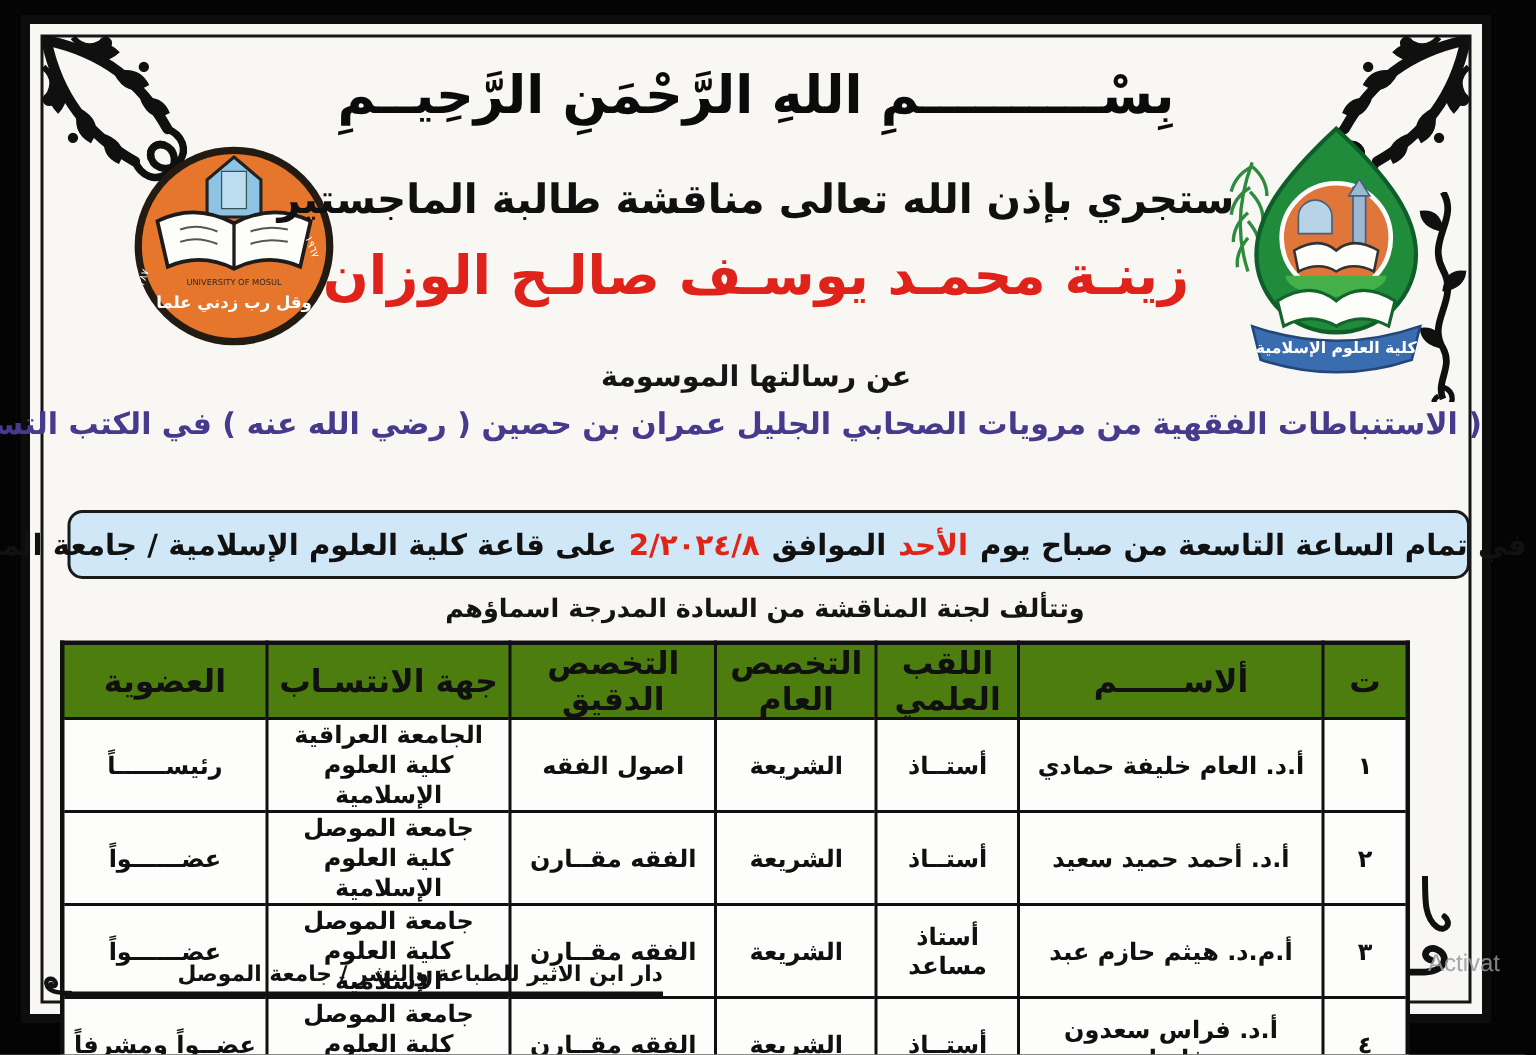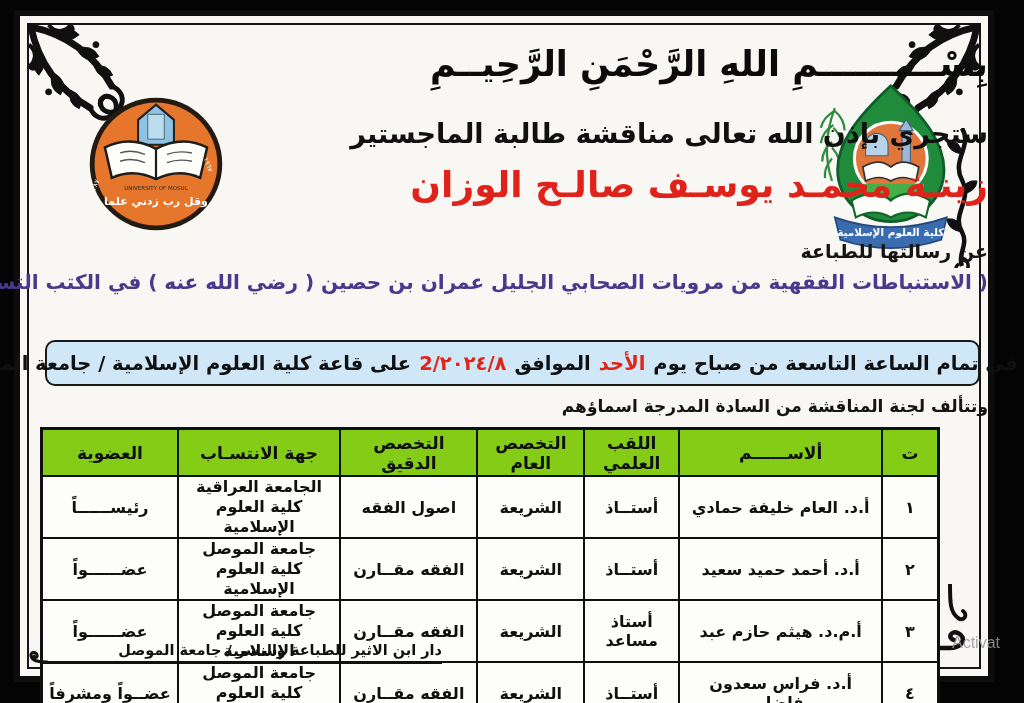--- a/index.html
+++ b/index.html
@@ -8,38 +8,38 @@
   .doc{position:absolute;left:14px;top:10px;width:980px;height:672px;box-sizing:border-box;
        background:#f8f7f3;border:6px solid #0d0d0d;direction:rtl;}
   .frame{position:absolute;inset:7px;border:2px solid #161616;pointer-events:none;}
   .orn{position:absolute;pointer-events:none;}
   .corner-tl{left:5px;top:5px;}
   .corner-tr{right:5px;top:5px;transform:scaleX(-1);}
   .vine-r{right:9px;top:112px;}
   .hook-bl{left:34px;bottom:24px;}
   .spiral-br{right:16px;bottom:22px;}
   .hook-r{right:20px;bottom:50px;}
-  .center{position:absolute;left:0;right:0;}
+  .center{position:absolute;left:0;right:0;text-align:center;}
   .bismillah{top:28px;font-size:35px;font-weight:bold;color:#0b0b0b;letter-spacing:-1px;}
   .announce{top:102px;font-size:27px;font-weight:bold;color:#101010;}
   .student{top:148px;font-size:36px;font-weight:bold;color:#df231b;}
   .intro{top:224px;font-size:19px;font-weight:bold;color:#151515;}
   .thesis{top:254px;font-size:20px;font-weight:bold;color:#47398b;white-space:nowrap;}
   .schedule{position:absolute;left:25px;top:324px;width:935px;height:46px;box-sizing:border-box;
             background:#cfe7f6;border:2px solid #1a1a1a;border-radius:10px;
             display:flex;align-items:center;justify-content:center;white-space:nowrap;
             font-size:19.5px;font-weight:bold;color:#111;}
   .schedule span{margin:0 4px;}
   .schedule .red{color:#e02417;}
   .committee-intro{top:380px;font-size:17px;font-weight:bold;color:#141414;margin-left:12px;}
   table.committee{position:absolute;right:48px;top:411px;width:900px;height:213px;
             border-collapse:collapse;table-layout:fixed;background:#fff;
             border:3px solid #101010;}
   table.committee th,table.committee td{border:2px solid #101010;padding:0 4px;color:#101010;}
-  table.committee thead th{background:#84cc16;height:45px;font-size:17px;font-weight:bold;}
+  table.committee thead th{background:#4d7c0f;height:45px;font-size:21px;font-weight:bold;}
   table.committee tbody td{height:42px;text-align:center;font-weight:bold;font-size:16px;background:#fdfdfb;}
   td.name{text-align:right;padding-right:8px;font-size:17px;}
   td.aff{font-size:12.5px;line-height:1.25;}
   td.no{font-size:17px;}
   .footer{position:absolute;left:22px;top:626px;width:400px;text-align:right;
           font-size:14.5px;font-weight:bold;color:#111;border-bottom:3px solid #111;
           padding-bottom:3px;direction:rtl;}
   .footer-curl{position:absolute;left:-14px;top:8px;}
   .watermark{position:absolute;right:24px;top:634px;color:rgba(150,152,155,.85);
              font-family:"Liberation Sans",sans-serif;font-size:16px;direction:ltr;}
@@ -143,21 +143,21 @@
       <path d="M34,44 a8,8 0 0 1 16,0 v8 h-16 z" fill="#b8d2e8" stroke="#44617e" stroke-width="0.8"></path>
       <path d="M32,60 Q44,53 52,60 Q60,53 72,60 L70,70 Q60,65 52,70 Q44,65 34,70 Z" fill="#fdfdfa" stroke="#333" stroke-width="1.2"></path>
       <path d="M28,72 a24,10 0 0 0 48,0 z" fill="#45b049"></path>
       <path d="M24,84 Q40,74 52,84 Q64,74 80,84 L77,96 Q64,89 52,96 Q40,89 27,96 Z" fill="#fdfdfa" stroke="#14632a" stroke-width="1.5"></path>
       <path d="M12,96 Q52,110 92,96 L88,112 Q52,124 16,112 Z" fill="#3a6cb0" stroke="#24477a" stroke-width="1.2"></path>
       <text x="52" y="109" font-size="7.5" fill="#fff" text-anchor="middle" font-weight="bold">كلية العلوم الإسلامية</text>
     </svg>
 
     <div class="center student">زينـة محمـد يوسـف صالـح الوزان</div>
     <div class="center announce">ستجري بإذن الله تعالى مناقشة طالبة الماجستير</div>
-    <div class="center intro">عن رسالتها للطباعة</div>
+    <div class="center intro">عن رسالتها الموسومة</div>
     <div class="center thesis">( الاستنباطات الفقهية من مرويات الصحابي الجليل عمران بن حصين ( رضي الله عنه ) في الكتب التسعة ـ دراسة مقارنة )</div>
 
     <div class="schedule">
       <span>وذلك في تمام الساعة التاسعة من صباح يوم</span>
       <span class="red">الأحد</span>
       <span>الموافق</span>
       <span class="red">٢٠٢٤/٨/2</span>
       <span>على قاعة كلية العلوم الإسلامية / جامعة الموصل</span>
     </div>
 

